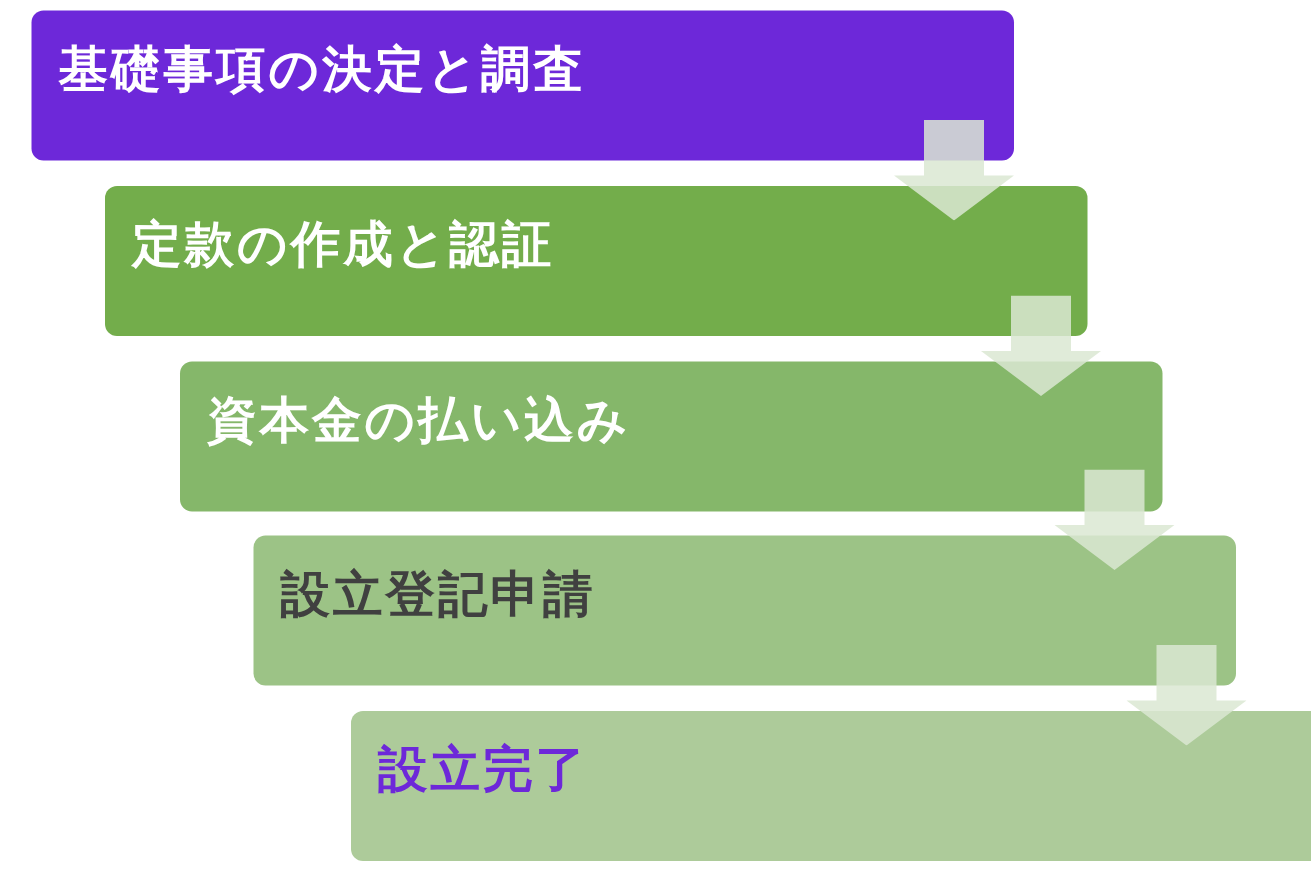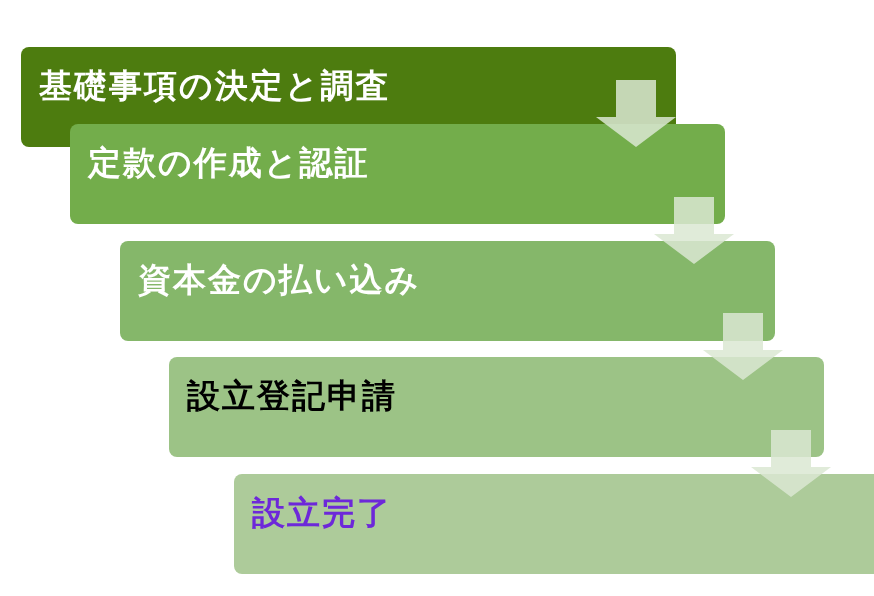--- a/index.html
+++ b/index.html
@@ -8,30 +8,30 @@
   .step { position:absolute; width:655px; height:100px; border-radius:8px;
           display:flex; align-items:center; box-sizing:border-box; padding-left:18px;
           font-size:33px; font-weight:bold; letter-spacing:2px; }
   .step span { display:block; margin-top:-22px; }
   .arrow { position:absolute; width:80px; height:67px; }
 </style>
 </head>
 <body>
 
 <div>
-  <div class="step" style="left:21px;top:7px;background:#4d7c0f;color:#fff;margin-top:40px;">
+  <div class="step" style="left:21px;top:7px;background:#6d28d9;color:#fff;">
     <span>基礎事項の決定と調査</span>
   </div>
   <div class="step" style="left:70px;top:124px;background:#73ad4b;color:#fff;">
     <span>定款の作成と認証</span>
   </div>
   <div class="step" style="left:120px;top:241px;background:#85b76a;color:#fff;text-align:center;">
     <span>資本金の払い込み</span>
   </div>
-  <div class="step" style="left:169px;top:357px;background:#9cc386;color:#000000;">
+  <div class="step" style="left:169px;top:357px;background:#9cc386;color:#404040;">
     <span>設立登記申請</span>
   </div>
   <div class="step" style="left:234px;top:474px;background:#adcb9a;color:#6d28d9;">
     <span>設立完了</span>
   </div>
 
   <svg class="arrow" style="left:596px;top:80px;" viewBox="0 0 80 67">
     <polygon points="20,0 60,0 60,37 80,37 40,67 0,37 20,37" fill="#dbe8d2" fill-opacity="0.85"></polygon>
   </svg>
   <svg class="arrow" style="left:654px;top:197px;" viewBox="0 0 80 67">

